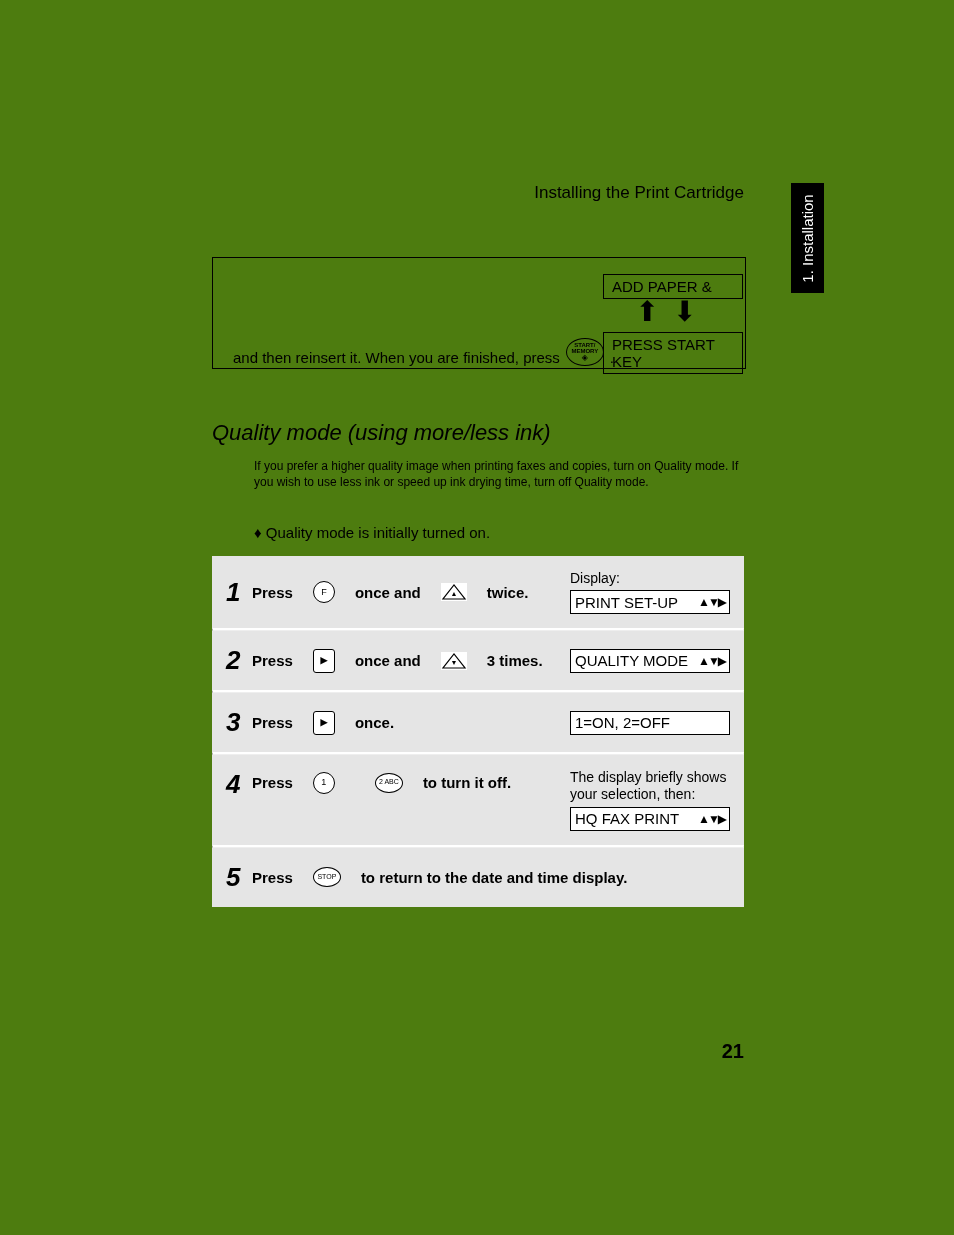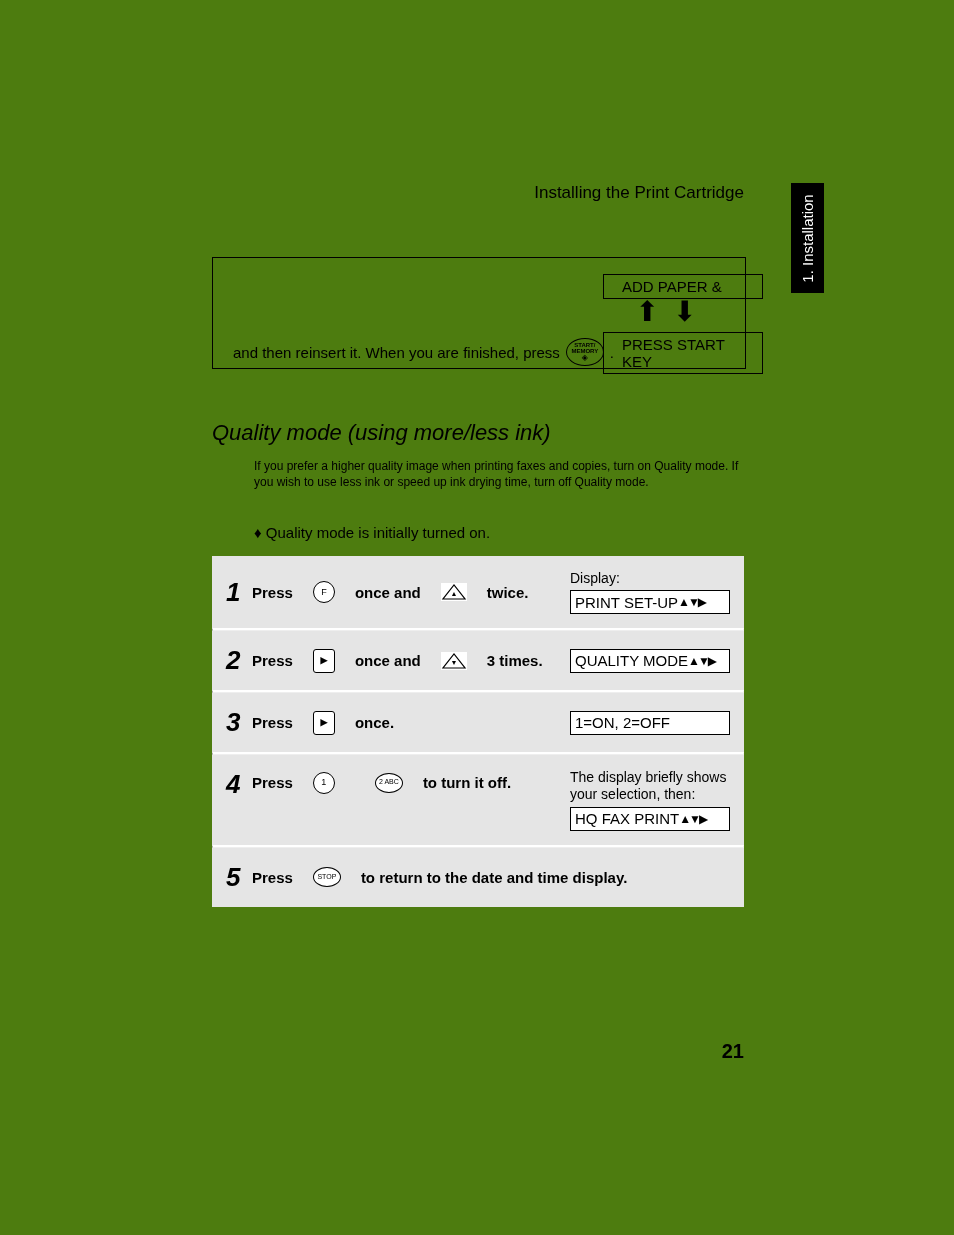--- a/index.html
+++ b/index.html
@@ -3,40 +3,40 @@
 <meta charset="utf-8">
 <style>
   html,body{margin:0;padding:0;background:#fff;font-family:Helvetica,Arial,sans-serif;color:#000}
   .page{width:954px;height:1235px;position:relative;margin:0 auto;background:#4d7c0f}
   .running-head{position:absolute;top:183px;right:210px;font-size:17px}
   .side-tab{position:absolute;top:183px;right:130px;width:33px;height:110px;background:#000;color:#fff;font-size:15px;display:flex;align-items:center;justify-content:center}
   .side-tab span{transform:rotate(-90deg);white-space:nowrap}
   
   .note-box{position:absolute;left:212px;top:257px;width:532px;height:110px;border:1.5px solid #000}
   .note-left{position:absolute;left:20px;top:14px;width:350px;font-size:15px;line-height:1.3}
-  .note-line2{position:absolute;left:20px;top:80px;font-size:15px;display:flex;align-items:center;gap:6px}
+  .note-line2{position:absolute;left:20px;top:80px;font-size:15px;display:flex;align-items:flex-end;gap:6px}
   .startmem{display:inline-flex;flex-direction:column;align-items:center;justify-content:center;border:1.5px solid #000;border-radius:50%/50%;width:36px;height:26px;line-height:1}
   .startmem .t{font-size:6px;font-weight:bold}
   .startmem .d{font-size:8px}
-  .disp-box{position:absolute;border:1.5px solid #000;font-size:15px;padding:3px 18px}
+  .disp-box{position:absolute;border:1.5px solid #000;font-size:15px;padding:3px 8px}
   .db1{left:390px;top:16px;width:122px}
   .db2{left:390px;top:74px;width:122px}
   .arrows{position:absolute;left:410px;top:40px;width:100px;text-align:center;font-size:28px;letter-spacing:14px;line-height:1}
   
   .sect-head{position:absolute;left:212px;top:420px;font-size:22px;font-weight:normal;font-style:italic}
   .intro{position:absolute;left:254px;top:458px;width:490px;font-size:12px;line-height:1.35}
   .bullet{position:absolute;left:254px;top:524px;font-size:15px}
   
   .steps{position:absolute;left:212px;top:556px;width:532px;background:#e5e5e5}
   .row{display:flex;align-items:center;border-bottom:0 solid transparent;padding:14px 14px}
   .num{font-size:26px;font-weight:bold;font-style:italic;width:26px;flex:none}
   .instr{flex:1;font-size:15px;font-weight:bold;display:flex;align-items:center;flex-wrap:wrap;gap:20px;line-height:1.8}
   .dispcol{width:160px;flex:none;font-size:14px}
   .dispcol .lbl{font-size:14px;margin-bottom:4px}
-  .lcd{border:1.5px solid #000;background:#fff;font-size:15px;height:22px;display:flex;align-items:center;justify-content:flex-start;padding:0 4px}
+  .lcd{border:1.5px solid #000;background:#fff;font-size:15px;height:22px;display:flex;align-items:center;justify-content:space-between;padding:0 4px}
   .lcd .nav{font-size:12px;letter-spacing:-2px}
   .iconbtn{display:inline-flex;align-items:center;justify-content:center;border:1.2px solid #000;background:#fff;font-size:9px;font-weight:normal}
   .round{border-radius:50%;width:20px;height:20px}
   .oval{border-radius:50%/50%;width:26px;height:18px}
   .tri{width:26px;height:18px;position:relative;background:#fff}
   .tri svg{position:absolute;inset:0}
   .keycap{border:1.2px solid #000;border-radius:3px;width:20px;height:22px;display:inline-flex;align-items:center;justify-content:center;background:#fff;font-size:9px}
   .sep{border-top:2px solid #fff;margin:0;}
   .page-num{position:absolute;right:210px;top:1040px;font-size:20px;font-weight:bold}
 </style>

